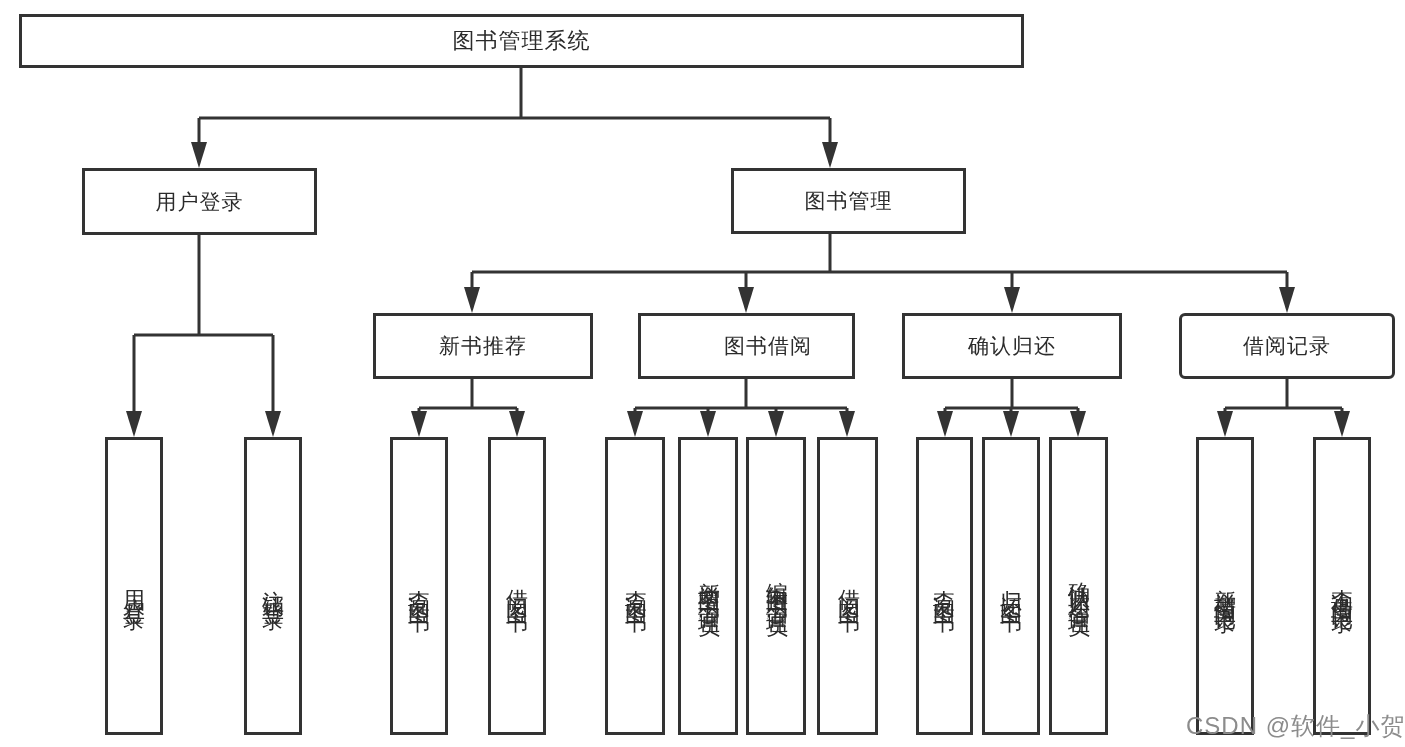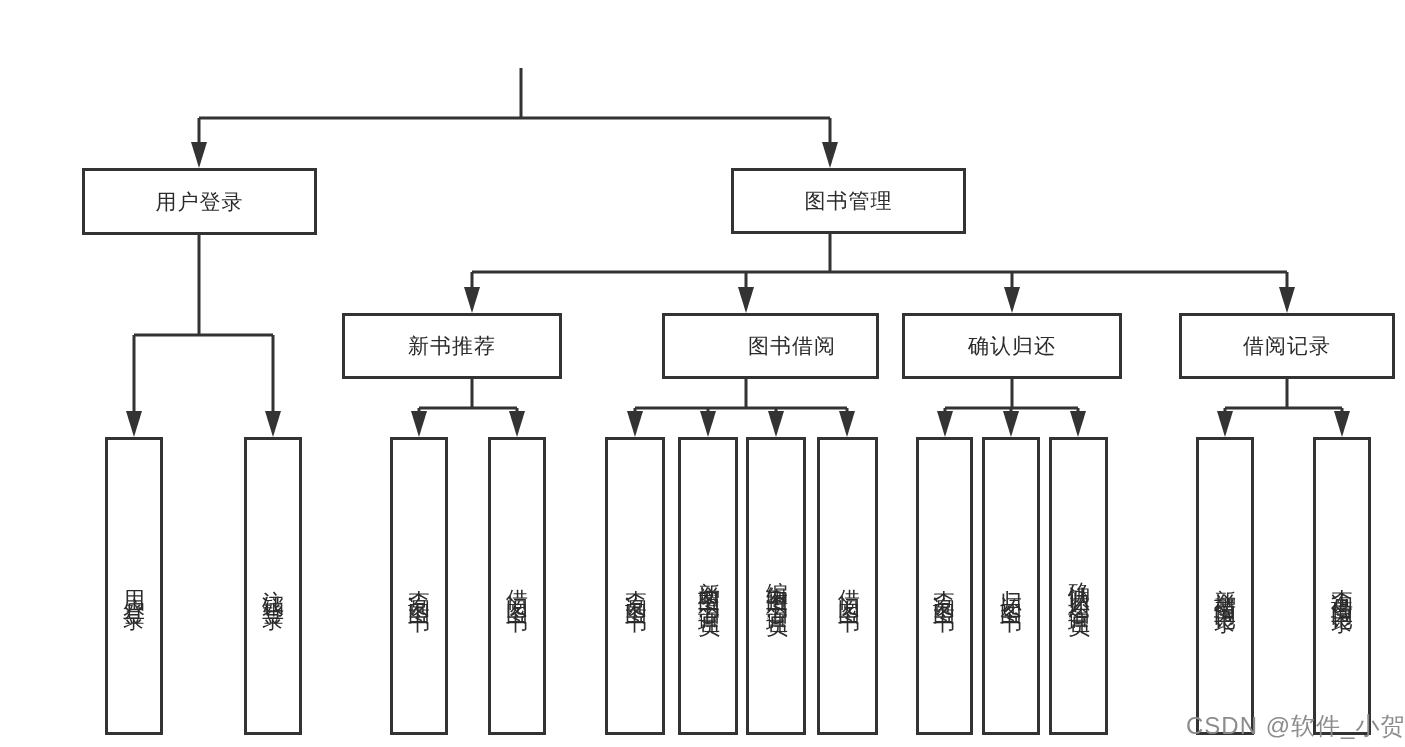--- a/index.html
+++ b/index.html
@@ -102,38 +102,41 @@
       <polygon points="768,411 784,411 776,437"></polygon>
       <polygon points="839,411 855,411 847,437"></polygon>
       <polygon points="937,411 953,411 945,437"></polygon>
       <polygon points="1003,411 1019,411 1011,437"></polygon>
       <polygon points="1070,411 1086,411 1078,437"></polygon>
       <polygon points="1217,411 1233,411 1225,437"></polygon>
       <polygon points="1334,411 1350,411 1342,437"></polygon>
     </g>
   </svg>
 
+  <div class="node hbox root-box" style="left:19px; top:14px; width:1005px; height:54px;">
+    <span>图书管理系统</span>
+  </div>
 
   <div class="node hbox" style="left:82px; top:168px; width:235px; height:67px;">
     <span>用户登录</span>
   </div>
   <div class="node hbox" style="left:731px; top:168px; width:235px; height:66px;">
     <span>图书管理</span>
   </div>
 
-  <div class="node hbox" style="left:342px; top:313px; width:220px; height:66px;">
+  <div class="node hbox" style="left:373px; top:313px; width:220px; height:66px;">
     <span>新书推荐</span>
   </div>
-  <div class="node hbox" style="left:662px; top:313px; width:217px; height:66px;padding-left:43px;">
+  <div class="node hbox" style="left:638px; top:313px; width:217px; height:66px;padding-left:43px;">
     <span>图书借阅</span>
   </div>
   <div class="node hbox" style="left:902px; top:313px; width:220px; height:66px;">
     <span>确认归还</span>
   </div>
-  <div class="node hbox" style="left:1179px; top:313px; width:216px; height:66px;">
+  <div class="node hbox" style="left:1179px; top:313px; width:216px; height:66px;border-radius:6px;">
     <span>借阅记录</span>
   </div>
 
   <div class="node vbox" style="left:105px; top:437px; width:58px; height:298px;">用户登录</div>
   <div class="node vbox" style="left:244px; top:437px; width:58px; height:298px;">注销登录</div>
 
   <div class="node vbox" style="left:390px; top:437px; width:58px; height:298px;">查询图书</div>
   <div class="node vbox" style="left:488px; top:437px; width:58px; height:298px;">借阅图书</div>
 
   <div class="node vbox" style="left:605px; top:437px; width:60px; height:298px;">查询图书</div>

